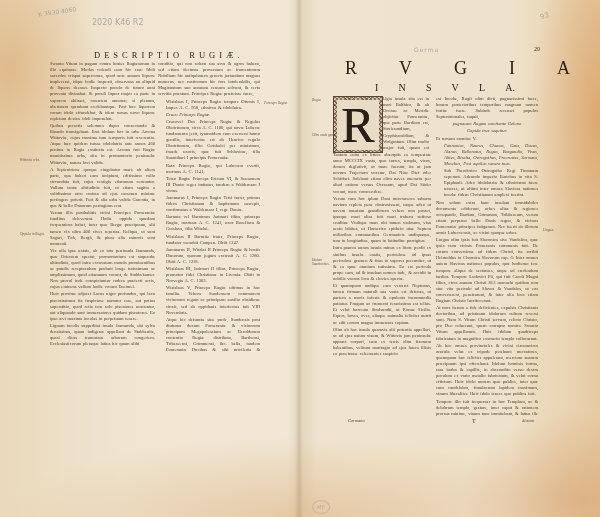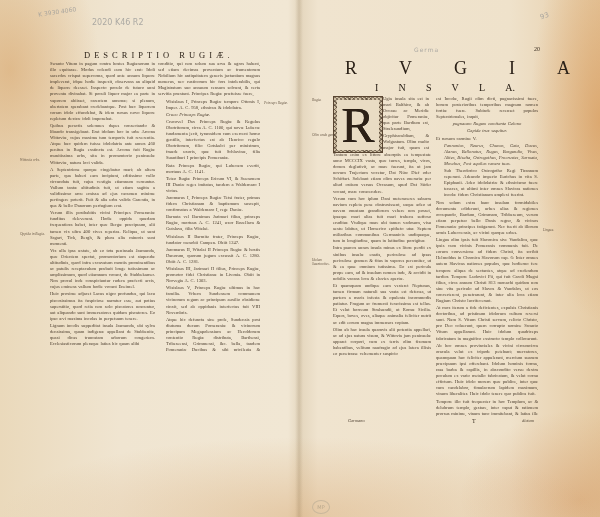--- a/index.html
+++ b/index.html
@@ -44,21 +44,21 @@
 <body>
 
 <div class="sheet"></div>
 <div class="fold"></div>
 
 <div class="pencil" style="left:38px;top:8px;font-size:6px;transform:rotate(-8deg);">K 3930 4060</div>
 <div class="pencil" style="left:92px;top:18px;">2020 K46 R2</div>
 <div class="pencil" style="left:540px;top:12px;transform:rotate(-20deg);font-size:7px;">93</div>
 <div class="pencil" style="left:414px;top:46px;font-size:6px;letter-spacing:1px;">Germa</div>
 
-<div class="page-title" style="left:84px;top:50px;font-family:Liberation Serif, serif;">DESCRIPTIO RUGIÆ.</div>
+<div class="page-title" style="left:94px;top:50px;font-family:Liberation Serif, serif;">DESCRIPTIO RUGIÆ.</div>
 
 <div class="col" style="left:50px;top:61px;width:105px;height:380px;">
   <p>Swanto Vitum in pagum contra hostes Rugianorum in illo equitasse. Modus colendi eum hic erat: Idoli sacerdos crispat supercoma, quod ante annum liquore impleverat, idque hodie inspexit, observans an aliquid de liquore deesset. Inspecto poculo de futuro anni proventu divinabat. Si poculi liquor major ea parte in vaporem abiisset, carentem annonæ; si plenum, ubertatem sperabant credebantque. Post hæc liquorem coram idolo effundebat, &amp; idem rursus novo liquore repletum dextræ idoli imponebat.</p>
   <p>Quibus peractis solemnes dapes consectando &amp; libando transigebant. Erat idolum hoc in urbe Arcona Wittoviæ, cujus maxima tum temporis fuit reverentia. Atque hæc quidem fuisse idololatria ante annos 460 penitus in Rugia exstincta est. Arcona fuit Rugiæ munitissima urbs, sita in promontorio peninsulæ Wittoviæ, natura loci valida.</p>
   <p>A Septentrione quoque cingebatur mari; ab altera parte, qua haberi eam incipiunt, editissimo vallo circundata fuit, cujus vestigia etiamnum cernuntur. Vallum tantæ altitudinis fuit, ut etiam sagitta a validissimo arcu emissa ad ejus cacumen minime pertingere poterit. Fuit &amp; alia urbs valida Garentia, in qua &amp; bello Danorum perfugium erat.</p>
   <p>Verum illis posthabitis vicini Principes Pomeraniæ funditus deleverunt. Hodie oppida quædam frequentiora habet, inter quæ Bergæ præcipuum, alii tamen vix ultra 400 cives reperias. Reliqua, ut sunt Sagart, Tick, Bergh, &amp; plura alia minoris sunt momenti.</p>
   <p>Vix ulla ipsa æstate, ab eo tota peninsula Jasmunda, quæ Orientem spectat, promontorium est stupendæ altitudinis, quod infra excavatum montis prominentibus ac patulis receptaculum præbuit longe tutissimum ac amplissimum, quod etiamnum vocant, de Stubbekamer. Non procul inde conspiciuntur rudera præfecti arcis, cujus eminens vallum hodie vocant Eneimel.</p>
   <p>Huic proxime adjacet Lacus nigro profundus, qui lacu piscosissimus ita fuspiciose narratur esse, aut potius superstitio, quod retia non solo piscatores noscuntur, aut aliquando sunt immersatores quidam piscatores. Eo ipso ævi maxima incolas in perpetuum tenere.</p>
   <p>Lignum incolis suppeditat insula Jasmunda, ubi sylva densissima, quam indigenæ appellant de Stubbenitz, quasi dicas truncatam arborum congeriem. Ecclesiasticorum pleraque latius hic quam alibi</p>
 </div>

